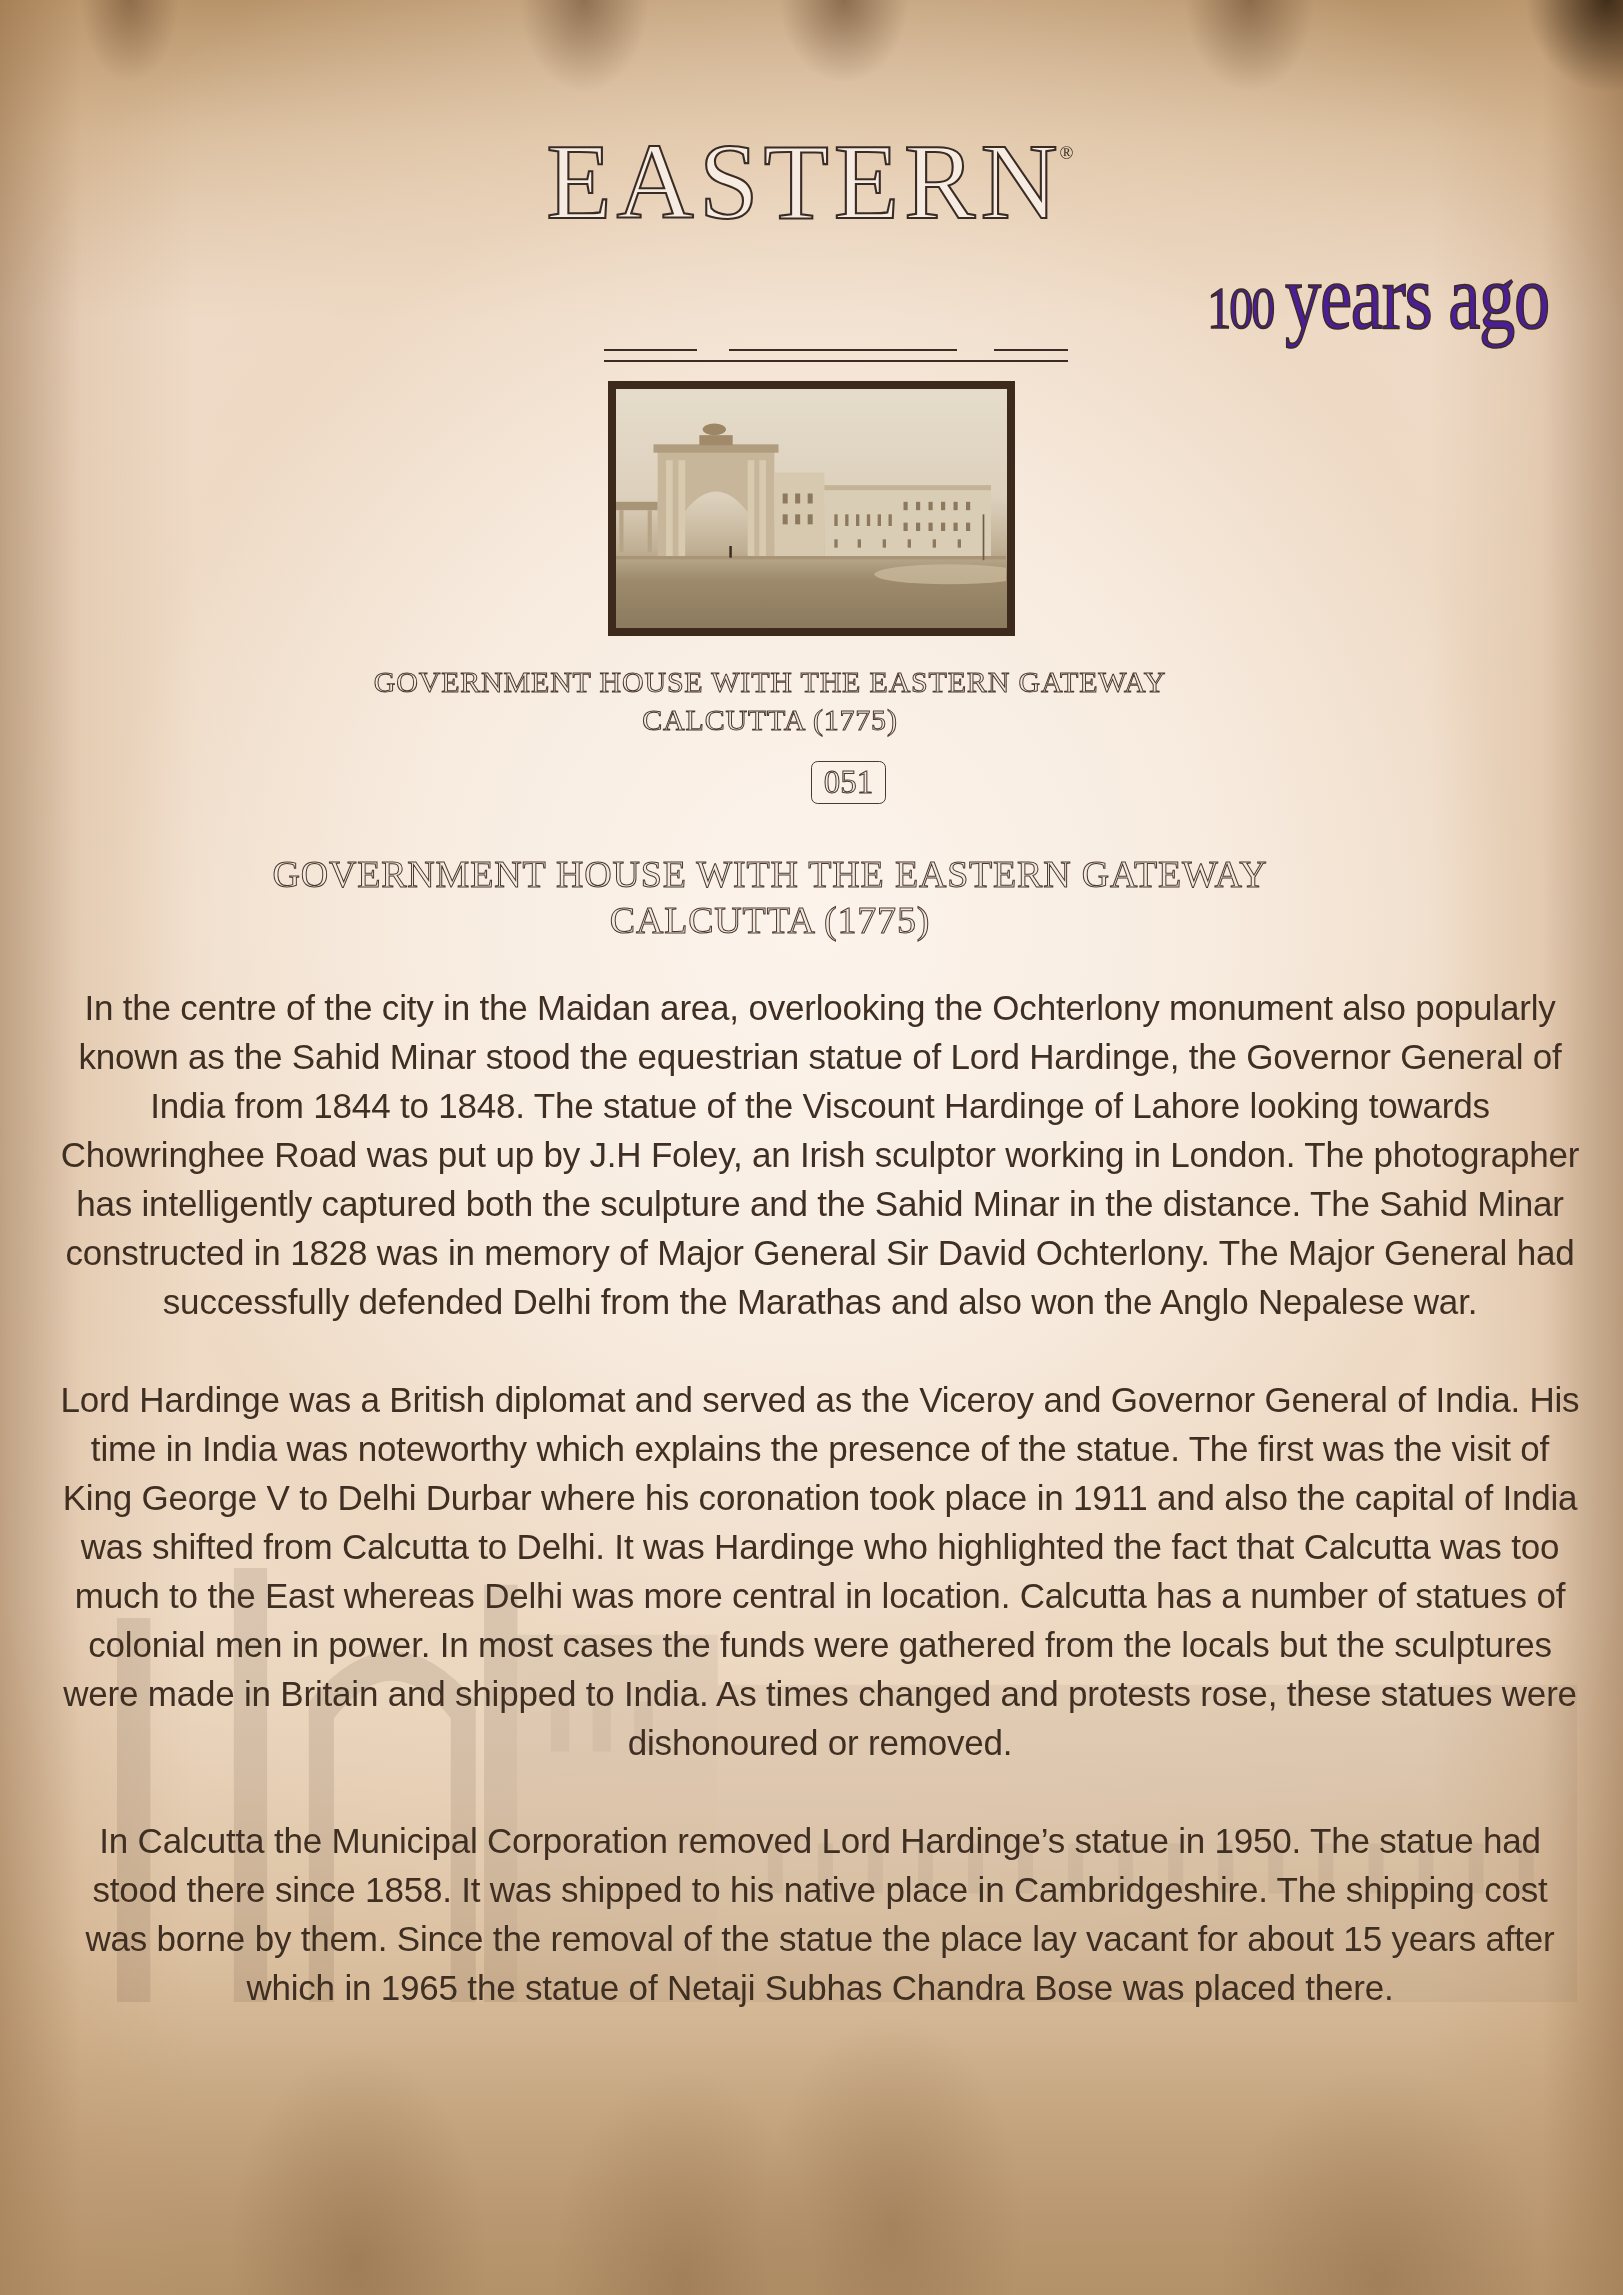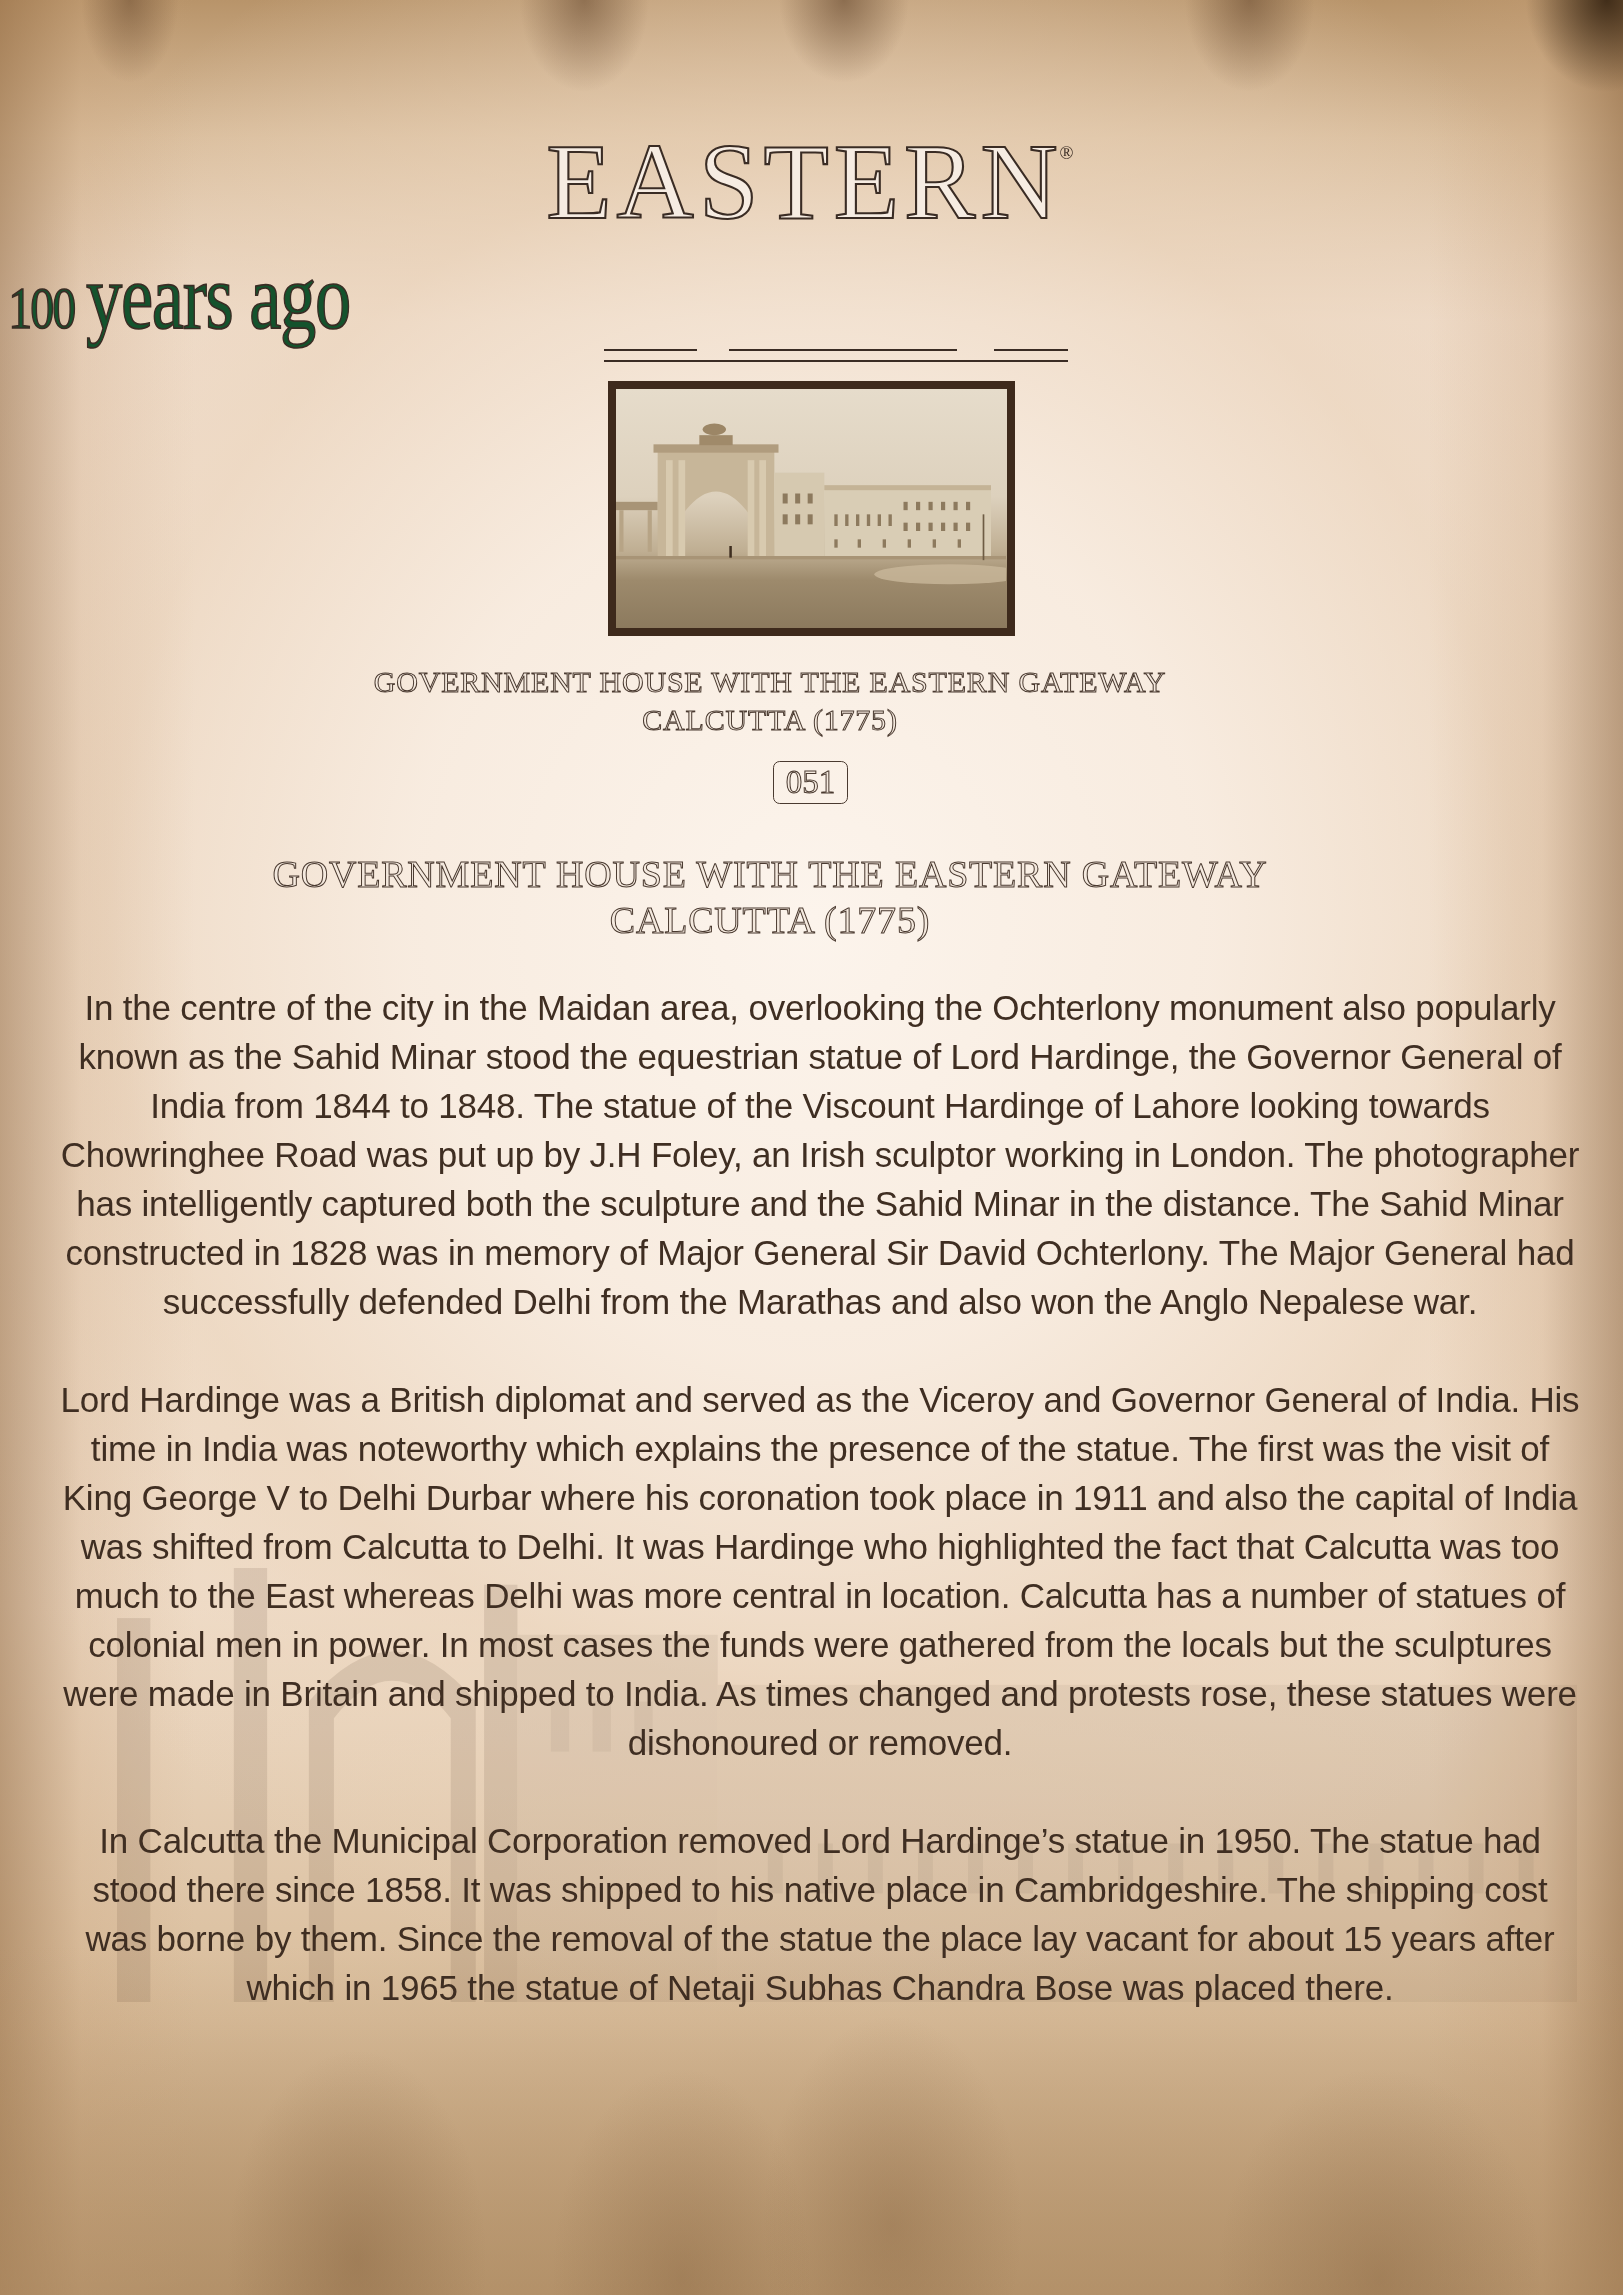--- a/index.html
+++ b/index.html
@@ -54,23 +54,23 @@
       color: #f6ece2;
       font-size: 107px; letter-spacing: 5px; line-height: 1;
       -webkit-text-stroke: 2.1px #3a2c24;
       font-weight: normal;
     }
     .brand .reg {
       font-size: 18.4px; vertical-align: top; -webkit-text-stroke: 0; color: #3a2c24;
       position: relative; top: 15px; left: -3.3px; letter-spacing: 0;
     }
     .subtitle {
-      position: absolute; top: 250px; left: 0; width: 1623px; text-align: left;
+      position: absolute; top: 250px; left: 0; width: 1623px; text-align: right;
       font-family: "Liberation Serif", serif;
-      color: #14532d; -webkit-text-stroke: 1.7px #3a2c24;
+      color: #4c1d95; -webkit-text-stroke: 1.7px #3a2c24;
       line-height: 1;
     }
     .subtitle .num { font-size: 60px; letter-spacing: -2.5px; display: inline-block; transform: scaleX(0.8); }
     .subtitle .words { font-size: 93px; display: inline-block; transform: scaleX(0.78); transform-origin: left; letter-spacing: -1.7px; }
     .rule-top {
       position: absolute; top: 349px; left: 604px; width: 464px; height: 1.7px;
       background: linear-gradient(90deg, #3a2c24 0 20%, transparent 20% 27%, #3a2c24 27% 76%, transparent 76% 84%, #3a2c24 84% 100%);
     }
     .rule-bot {
       position: absolute; top: 360px; left: 604px; width: 464px; height: 1.7px; background: #3a2c24;
@@ -85,21 +85,21 @@
     }
     .caption {
       position: absolute; left: 0; width: 1540px; text-align: center;
       font-family: "Liberation Serif", serif;
       color: #f4e9de; -webkit-text-stroke: 1px #4a3a30;
       letter-spacing: 0.8px; line-height: 1.25;
     }
     .caption.small { top: 663px; font-size: 30px; }
     .caption.large { top: 851px; font-size: 38px; line-height: 1.22; }
     .badge {
-      position: absolute; top: 761px; left: 773px; width: 75px; height: 43px;
+      position: absolute; top: 761px; left: 811px; width: 75px; height: 43px;
       border: 1.7px solid #4a3a30; border-radius: 6.7px; box-sizing: border-box;
       text-align: center; font-family: "Liberation Serif", serif;
       font-size: 33px; line-height: 40px;
       color: #f4e9de; -webkit-text-stroke: 1px #4a3a30;
     }
     .body-text {
       position: absolute; left: 57px; top: 983px; width: 1526px;
       color: #3f2e22; font-size: 35px; line-height: 49px;
       letter-spacing: -0.2px;
     }

